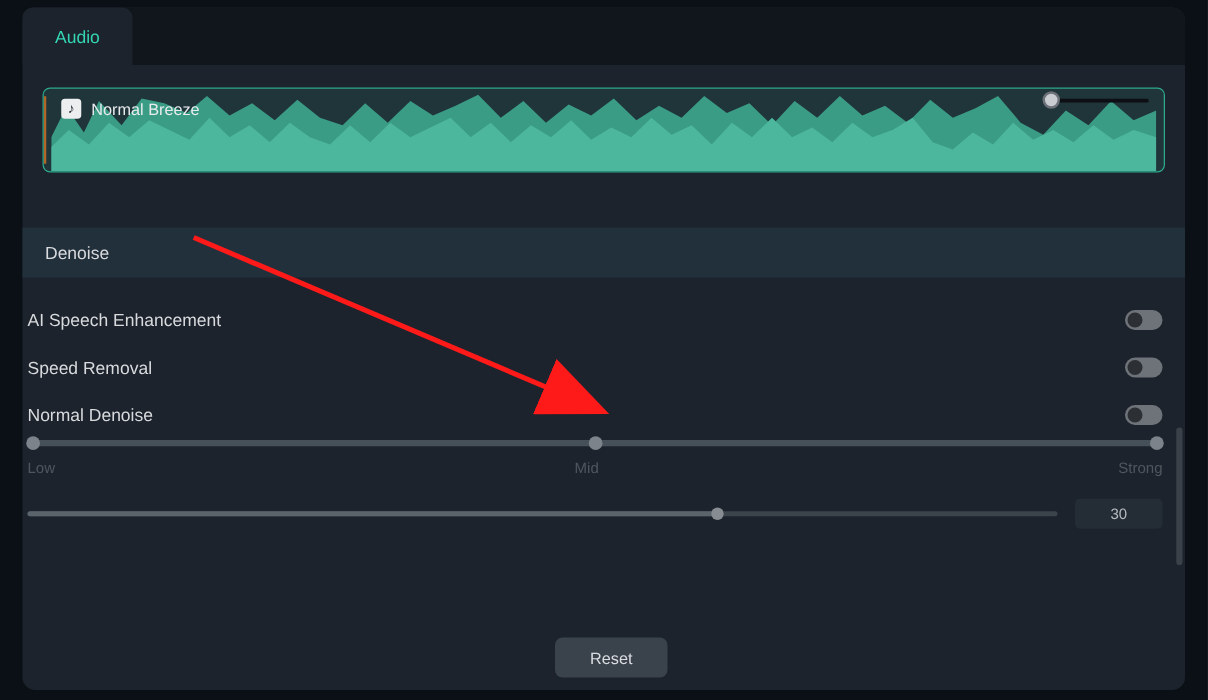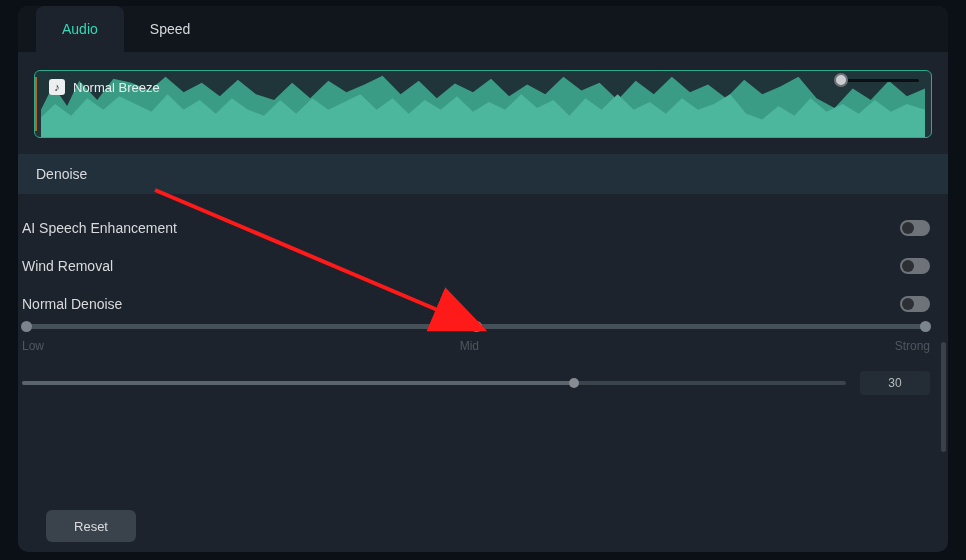--- a/index.html
+++ b/index.html
@@ -35,21 +35,21 @@
     align-items: center;
     font-size: 14px;
     color: #d5d8db;
     cursor: pointer;
     border-radius: 8px 8px 0 0;
   }
   .tab.active {
     background: #1c232c;
     color: #34d6b4;
   }
-  .tab:first-child { margin-left: 18px; }
+  .tab:first-child { }
   
   .content {
     flex: 1;
     display: flex;
     flex-direction: column;
     position: relative;
   }
   
   .wave-wrap {
     margin: 18px 16px 16px 16px;
@@ -101,20 +101,21 @@
     border-radius: 50%;
     background: #c9cdd1;
     border: 2px solid #6c7179;
   }
   
   .section-header {
     background: #22303b;
     padding: 12px 18px;
     font-size: 14px;
     color: #d8dadd;
+    margin-top: 28px;
   }
   
   .options {
     padding: 4px 18px 0 4px;
     display: flex;
     flex-direction: column;
     position: relative;
   }
   .row {
     display: flex;
@@ -202,21 +203,21 @@
     border-radius: 4px;
     color: #b8bcc0;
     font-size: 12px;
     display: flex; align-items: center; justify-content: center;
   }
   
   .footer {
     position: absolute;
     left: 28px; right: 16px; bottom: 10px;
     display: flex;
-    justify-content: space-between;
+    justify-content: center;
   }
   .btn {
     height: 32px;
     border-radius: 6px;
     font-size: 13px;
     display: flex; align-items: center; justify-content: center;
     cursor: pointer;
     border: none;
   }
   .btn-reset {
@@ -249,21 +250,20 @@
     z-index: 10;
   }
 </style>
 </head>
 <body>
 
 <div class="panel">
 
   <div class="tabs">
     <div class="tab active">Audio</div>
-    <div class="tab">Speed</div>
   </div>
 
   <div class="content">
 
     <div class="wave-wrap">
       <div class="orange"></div>
       <svg class="wave" viewBox="0 0 880 68" preserveAspectRatio="none">
         <path d="M0,68 L0,40 L12,15 L26,36 L38,10 L56,30 L72,8 L90,12 L108,20 L124,6 L142,22 L160,12 L178,26 L196,9 L214,24 L232,30 L250,12 L268,28 L286,10 L304,22 L322,14 L340,5 L358,24 L376,10 L394,28 L412,13 L430,22 L448,8 L466,26 L484,14 L502,24 L520,6 L538,20 L556,12 L574,30 L592,10 L610,24 L628,6 L646,22 L664,14 L682,28 L700,9 L718,24 L736,16 L754,6 L772,28 L790,38 L808,18 L826,30 L844,10 L862,26 L880,18 L880,68 Z" fill="#3b9c85"></path>
         <path d="M0,68 L0,48 L14,34 L30,46 L46,28 L62,40 L78,26 L94,34 L110,42 L126,24 L142,40 L158,30 L174,44 L190,28 L206,40 L222,46 L238,30 L254,44 L270,28 L286,40 L302,32 L318,24 L334,40 L350,28 L366,44 L382,30 L398,40 L414,26 L430,42 L446,32 L462,40 L478,24 L494,38 L510,30 L526,46 L542,28 L558,40 L574,24 L590,40 L606,32 L622,44 L638,28 L654,40 L670,34 L686,24 L702,44 L718,50 L734,36 L750,46 L766,28 L782,42 L798,34 L814,44 L830,30 L846,42 L862,34 L880,40 L880,68 Z" fill="#4db79d"></path>
       </svg>
@@ -281,21 +281,21 @@
     <div class="options">
 
       <div class="row">
         <span>AI Speech Enhancement</span>
         <div class="toggle">
             <div class="knob"></div>
           </div>
       </div>
 
       <div class="row">
-        <span>Wind Removal</span>
+        <span>Speed Removal</span>
         <div class="toggle">
             <div class="knob"></div>
           </div>
       </div>
 
       <div class="row">
         <span>Normal Denoise</span>
         <div class="toggle">
             <div class="knob"></div>
           </div>

